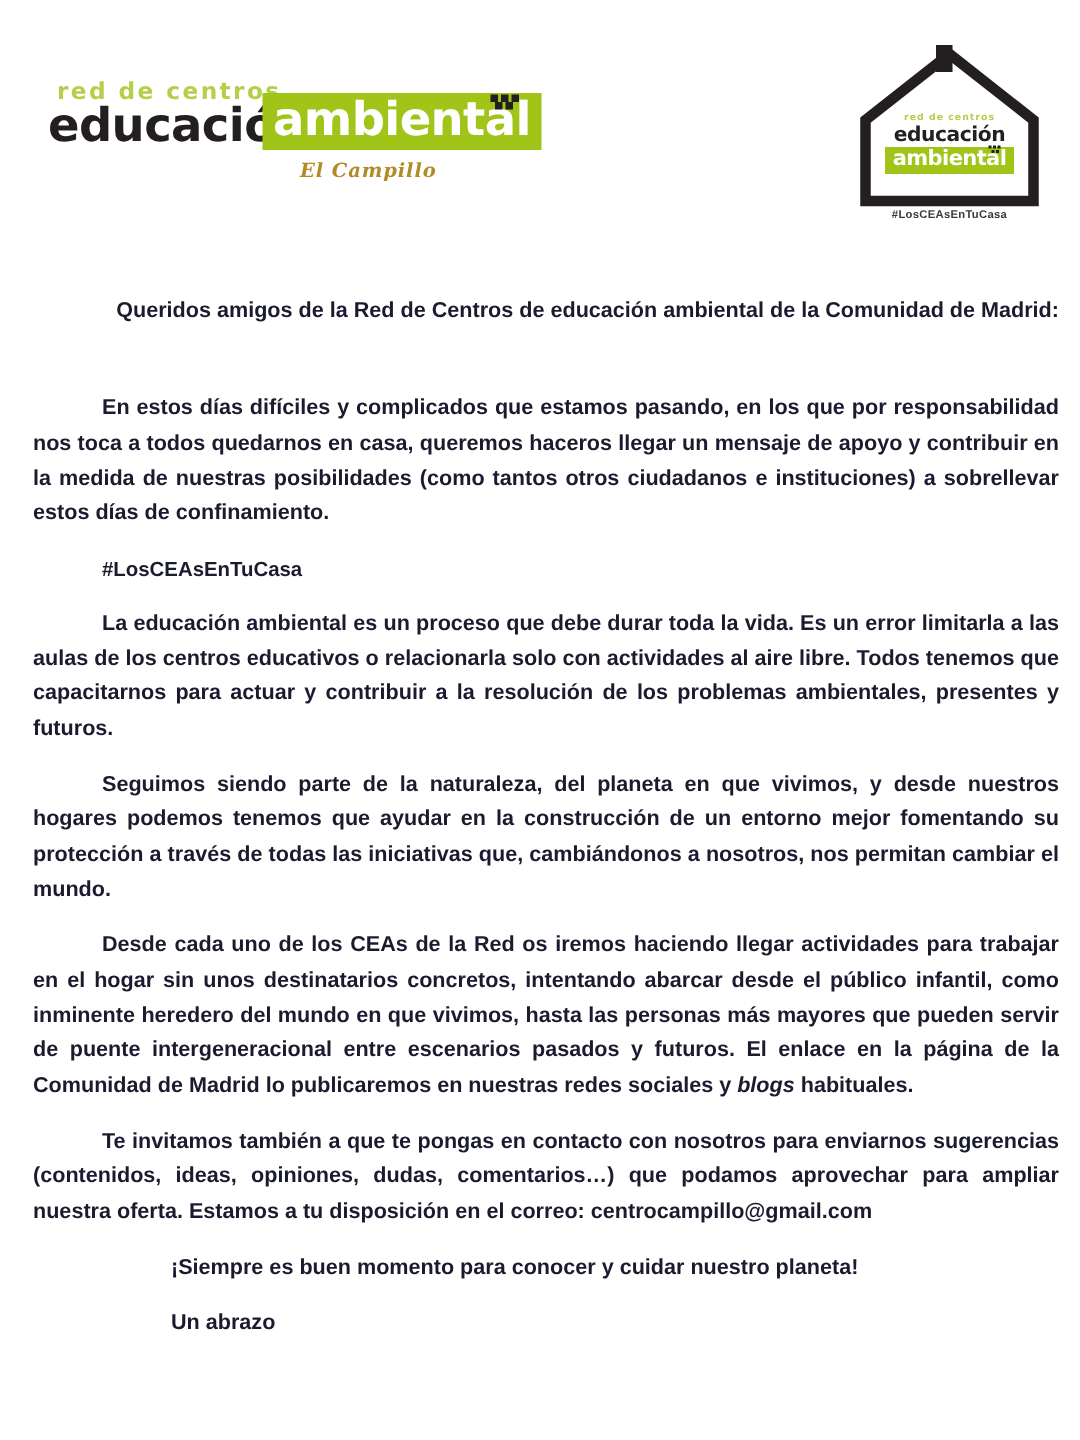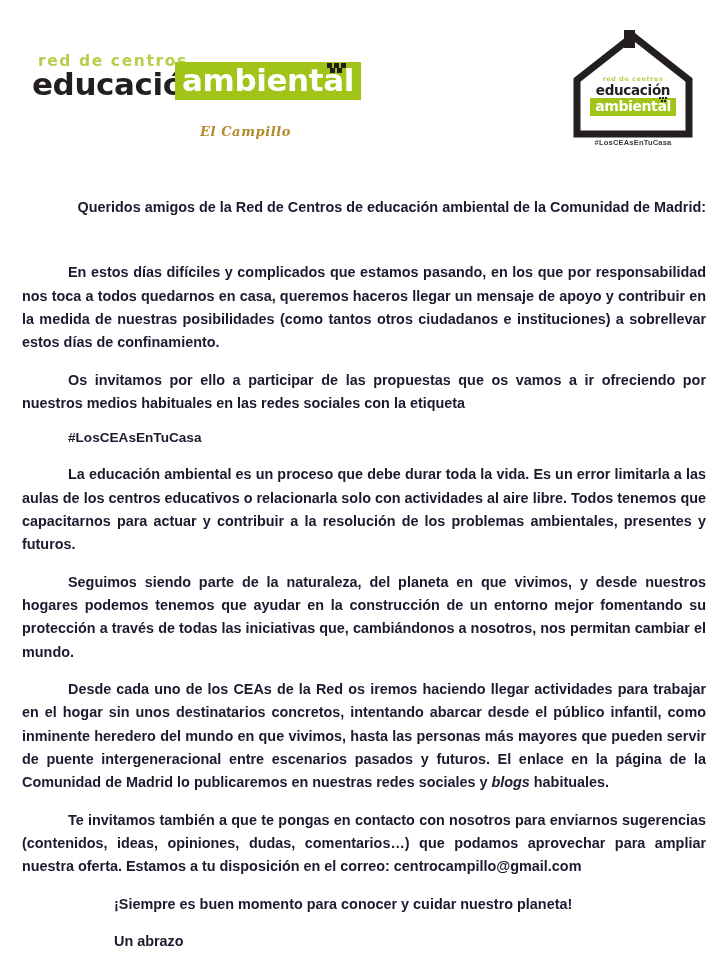--- a/index.html
+++ b/index.html
@@ -87,21 +87,21 @@
   }
   .brand-dots i:nth-child(1) { left: 0px; }
   .brand-dots i:nth-child(2) { left: 7px; }
   .brand-dots i:nth-child(3) { left: 14px; }
   .brand-dots i:nth-child(4) { left: 3px; top: 5px; }
   .brand-dots i:nth-child(5) { left: 10px; top: 5px; }
 
   .brand-sub {
     position: absolute;
     left: 168px;
-    top: 72px;
+    top: 55px;
     font-family: "DejaVu Serif", serif;
     font-style: italic;
     font-size: 13px;
     font-weight: 700;
     color: #b08b26;
     letter-spacing: 0.6px;
     white-space: nowrap;
   }
 
   
@@ -278,21 +278,20 @@
   </div>
 
 </div>
 
 <div class="letter">
 
   <div class="salutation">Queridos amigos de la Red de Centros de educación ambiental de la Comunidad de Madrid:</div>
 
   <p class="para">En estos días difíciles y complicados que estamos pasando, en los que por responsabilidad nos toca a todos quedarnos en casa, queremos haceros llegar un mensaje de apoyo y contribuir en la medida de nuestras posibilidades (como tantos otros ciudadanos e instituciones) a sobrellevar estos días de confinamiento.</p>
 
-  <p class="para tight">Os invitamos por ello a participar de las propuestas que os vamos a ir ofreciendo por nuestros medios habituales en las redes sociales con la etiqueta</p>
 
   <p class="para hashtag-line">#LosCEAsEnTuCasa</p>
 
   <p class="para">La educación ambiental es un proceso que debe durar toda la vida. Es un error limitarla a las aulas de los centros educativos o relacionarla solo con actividades al aire libre. Todos tenemos que capacitarnos para actuar y contribuir a la resolución de los problemas ambientales, presentes y futuros.</p>
 
   <p class="para">Seguimos siendo parte de la naturaleza, del planeta en que vivimos, y desde nuestros hogares podemos tenemos que ayudar en la construcción de un entorno mejor fomentando su protección a través de todas las iniciativas que, cambiándonos a nosotros, nos permitan cambiar el mundo.</p>
 
   <p class="para"><span>Desde cada uno de los CEAs de la Red os iremos haciendo llegar actividades para trabajar en el hogar sin unos destinatarios concretos, intentando abarcar desde el público infantil, como inminente heredero del mundo en que vivimos, hasta las personas más mayores que pueden servir de puente intergeneracional entre escenarios pasados y futuros. El enlace en la página de la Comunidad de Madrid lo publicaremos en nuestras redes sociales y </span><em class="it">blogs</em><span> habituales.</span></p>
 
   <p class="para"><span>Te invitamos también a que te pongas en contacto con nosotros para enviarnos sugerencias (contenidos, ideas, opiniones, dudas, comentarios…) que podamos aprovechar para ampliar nuestra oferta. Estamos a tu disposición en el correo: </span><span class="email">centrocampillo@gmail.com</span></p>

